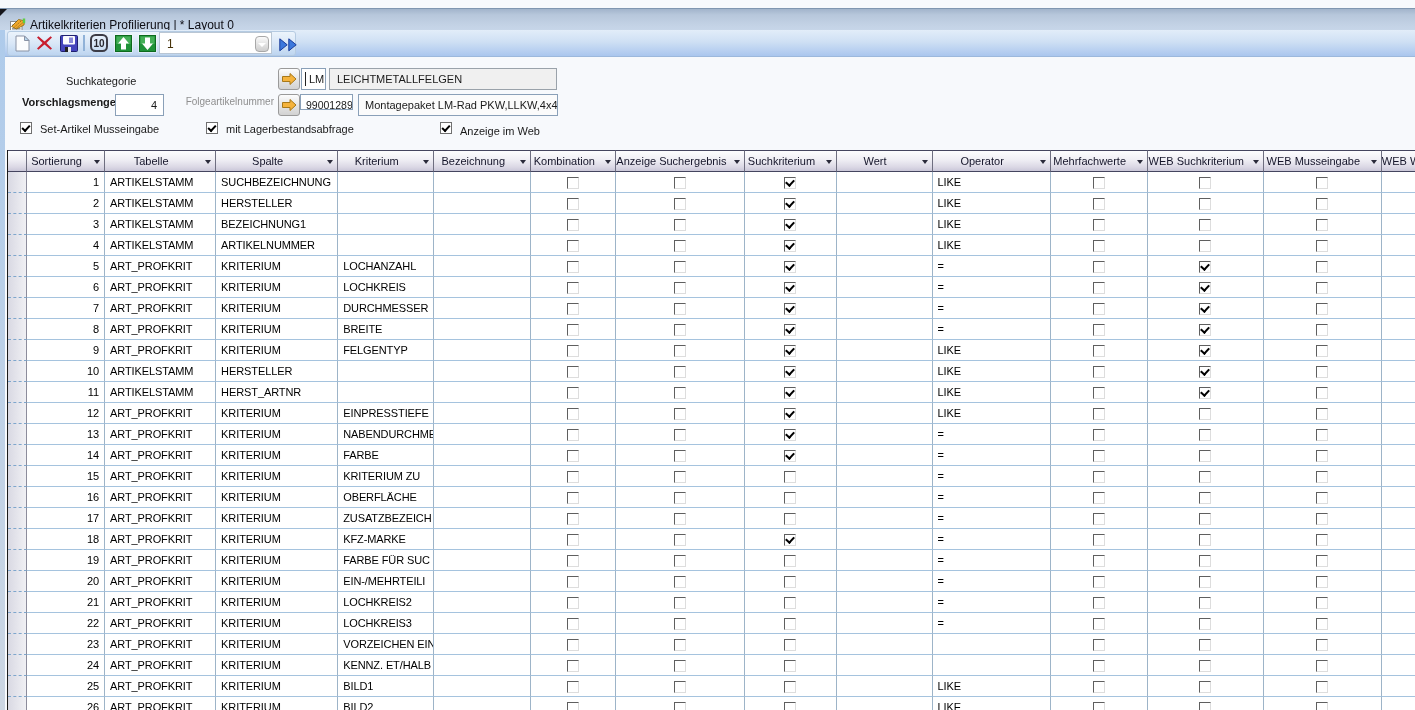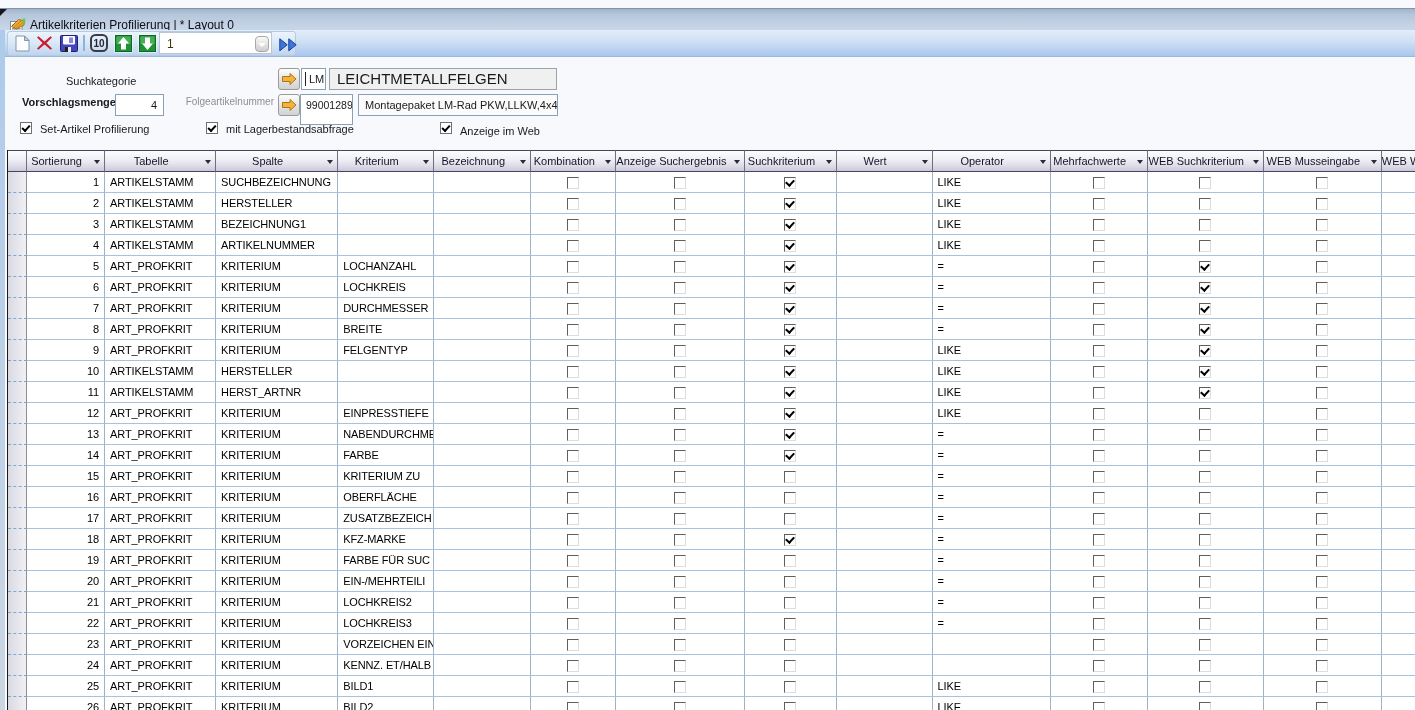--- a/index.html
+++ b/index.html
@@ -121,33 +121,33 @@
 </div>
 <div id="leftedge"></div>
 <div class="lbl" style="left:22px; top:75px;margin-left:44px;">Suchkategorie</div>
 <div class="arrowbtn" style="left:278px; top:68px;">
  <svg width="20" height="20" viewBox="0 0 20 20" style="position:absolute;left:0;top:0;">
   <path d="M11 4.5 L17 10 L11 15.5 V12.5 H3.5 V7.5 H11 Z" fill="#f5b33c" stroke="#a87818"></path>
  </svg>
 </div>
 <div class="field" style="left:301px; top:68px; width:25px; height:22px; background:#fff; border:1px solid #8aa0b8; line-height:20px; padding-left:7px;">LM</div>
 <div style="position:absolute; left:305px; top:72px; width:1px; height:14px; background:#222;"></div>
-<div class="field" style="left:329px; top:68px; width:228px; height:22px; background:#f0f0f0; border:1px solid #9aa2aa; line-height:20px; padding-left:7px; font-size:15px;">LEICHTMETALLFELGEN</div>
+<div class="field" style="left:329px; top:68px; width:228px; height:22px; background:#f0f0f0; border:1px solid #9aa2aa; line-height:20px; padding-left:7px; font-size:11px;">LEICHTMETALLFELGEN</div>
 <div class="lbl" style="left:22px; top:96px;font-weight:bold;">Vorschlagsmenge</div>
 <div class="field" style="left:115px; top:94px; width:49px; height:22px; background:#fff; border:1px solid #8aa0b8; line-height:20px; text-align:right; padding-right:6px;">4</div>
 <div class="glbl" style="left:170px; top:96px; width:104px; text-align:right;">Folgeartikelnummer</div>
 <div class="arrowbtn" style="left:278px; top:94px;">
  <svg width="20" height="20" viewBox="0 0 20 20" style="position:absolute;left:0;top:0;">
   <path d="M11 4.5 L17 10 L11 15.5 V12.5 H3.5 V7.5 H11 Z" fill="#f5b33c" stroke="#a87818"></path>
  </svg>
 </div>
-<div class="field" style="left:300px; top:94px; width:53px; height:31px; background:#fff; border:1px solid #8aa0b8; line-height:20px; padding-left:5px; font-size:10.5px;">99001289</div>
+<div class="field" style="left:300px; top:94px; width:53px; height:16px; background:#fff; border:1px solid #8aa0b8; line-height:20px; padding-left:5px; font-size:10.5px;">99001289</div>
 <div class="field" style="left:358px; top:94px; width:200px; height:22px; background:#fbfbfb; border:1px solid #8aa0b8; line-height:20px; padding-left:6px;">Montagepaket LM-Rad PKW,LLKW,4x4</div>
 <div class="fcb" style="left:20px; top:122px;"></div>
-<div class="lbl" style="left:40px; top:123px;">Set-Artikel Profilierung</div>
+<div class="lbl" style="left:40px; top:123px;">Set-Artikel Musseingabe</div>
 <div class="fcb" style="left:206px; top:122px;"></div>
 <div class="lbl" style="left:226px; top:123px;">mit Lagerbestandsabfrage</div>
 <div class="fcb" style="left:440px; top:122px;"></div>
 <div class="lbl" style="left:460px; top:125px;">Anzeige im Web</div>
 <div id="grid">
 <table>
 <colgroup>
         <col style="width:19px">
         <col style="width:78px">
         <col style="width:111px">

